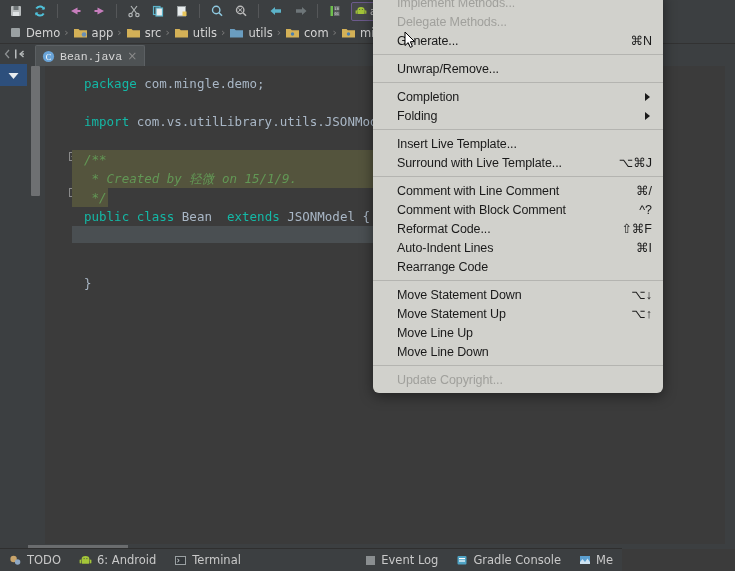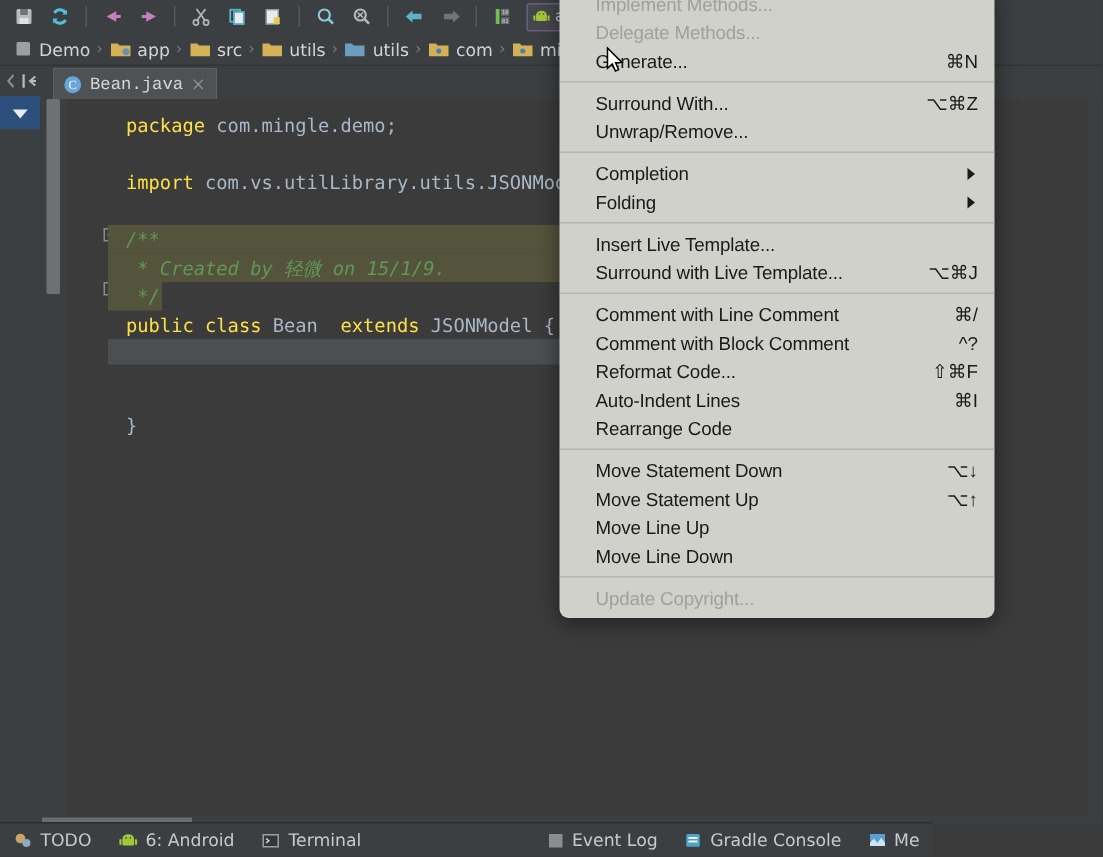--- a/index.html
+++ b/index.html
@@ -190,21 +190,21 @@
     background: #6a6a3f;
     opacity: 0.55;
   }
   .caret-line {
     position: absolute;
     left: 0;
     width: 320px;
     height: 17px;
     background: #4a4f52;
   }
-  .k-kw { color: #fde047; }
+  .k-kw { color: #14b8a6; }
   .k-txt { color: #a9b7c6; }
   .k-cm { color: #629755; font-style: italic; }
 
   .fold-marker {
     position: absolute;
     left: 24px;
     width: 9px; height: 9px;
     border: 1px solid #8a8a8a;
     box-sizing: border-box;
     background: #3b3b3b;
@@ -611,24 +611,20 @@
       <span class="mi-label">Delegate Methods...</span>
     </div>
     <div class="menu-item">
       <span class="mi-label">Generate...</span>
       <span class="mi-shortcut">⌘N</span>
     </div>
 
     <div class="menu-sep"></div>
 
     <div class="menu-item">
-      <span class="mi-label">Surround With...</span>
-      <span class="mi-shortcut">⌥⌘Z</span>
-    </div>
-    <div class="menu-item">
       <span class="mi-label">Unwrap/Remove...</span>
     </div>
 
     <div class="menu-sep"></div>
 
     <div class="menu-item">
       <span class="mi-label">Completion</span>
       <span class="mi-arrow"></span>
     </div>
     <div class="menu-item">

